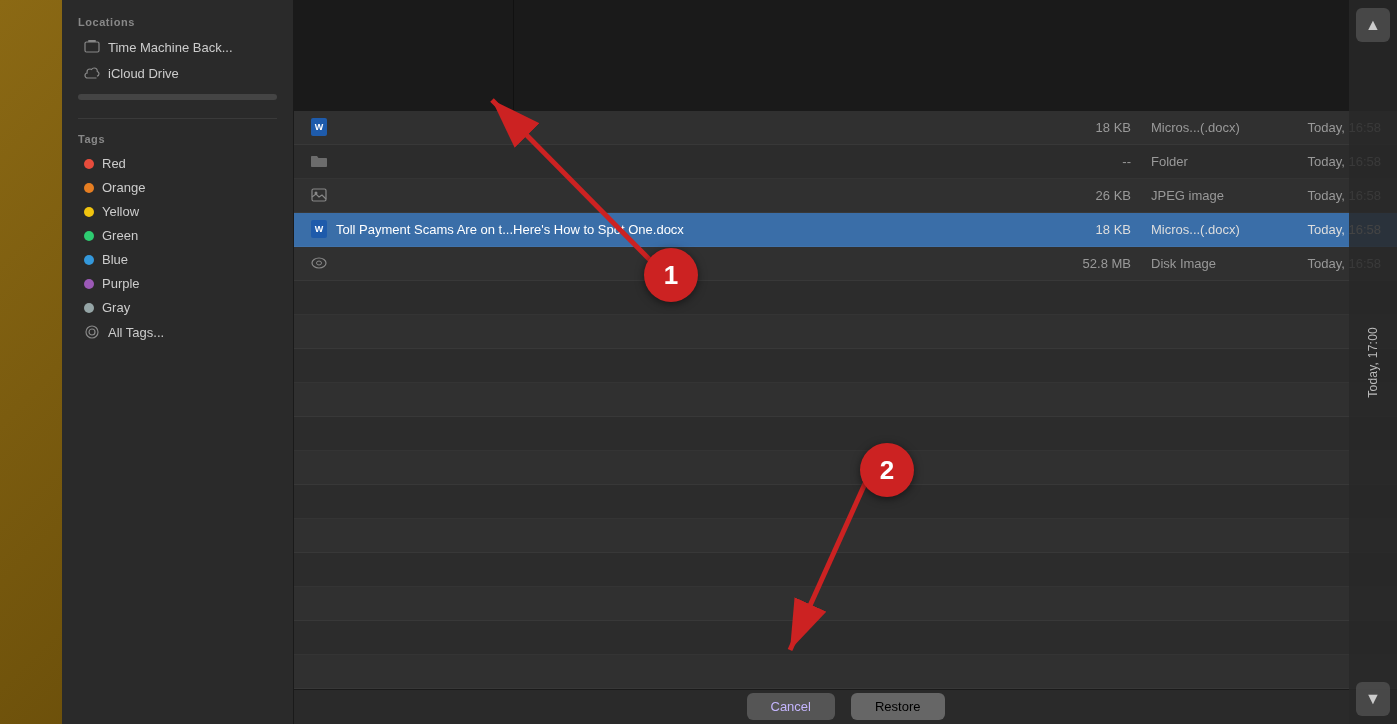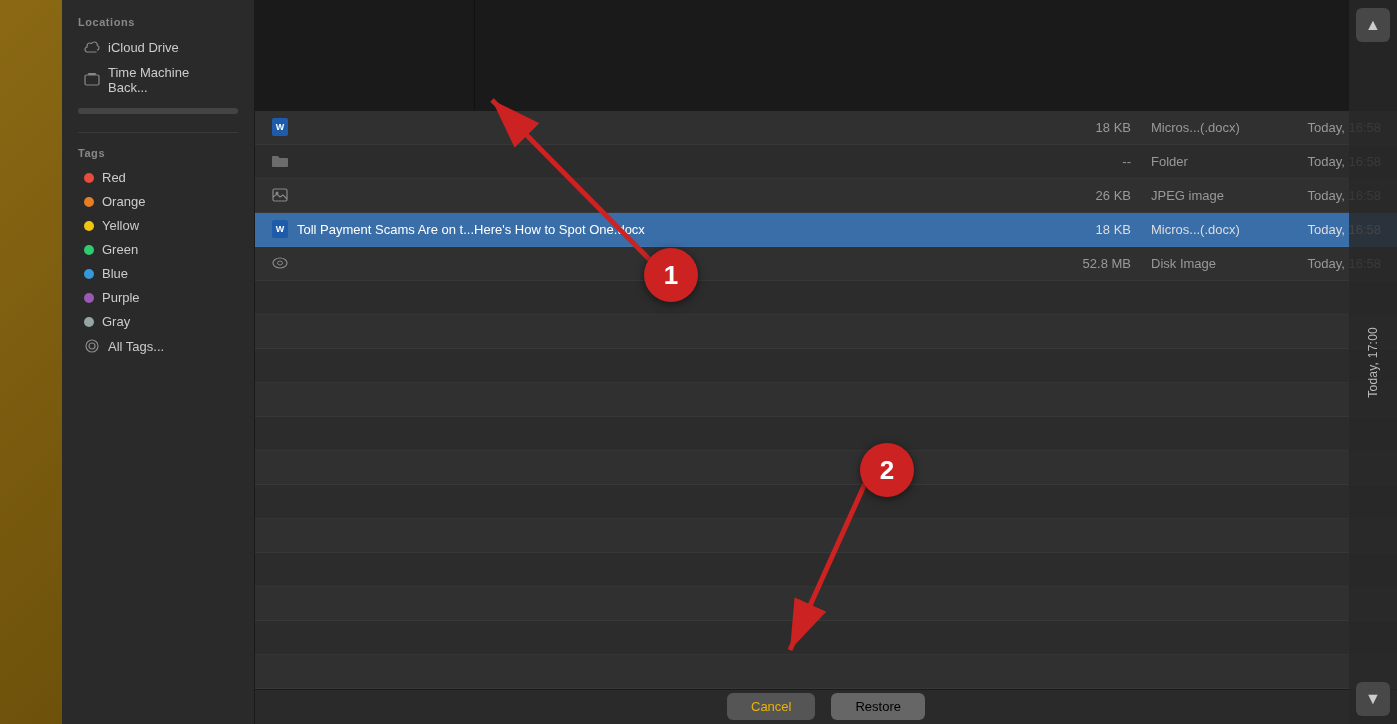--- a/index.html
+++ b/index.html
@@ -25,21 +25,21 @@
 
     
     .content-area {
       display: flex;
       flex: 1;
       overflow: hidden;
     }
 
     
     .sidebar {
-      width: 193px;
+      width: 232px;
       background: #2a2a2a;
       border-right: 1px solid #1a1a1a;
       padding: 16px 0;
       display: flex;
       flex-direction: column;
       overflow: hidden;
     }
 
     .sidebar-section-label {
       font-size: 11px;
@@ -239,21 +239,21 @@
       padding: 6px 24px;
       border-radius: 6px;
       font-size: 13px;
       cursor: pointer;
       border: none;
       font-family: inherit;
     }
 
     .cancel-btn {
       background: #555;
-      color: #eab308;
+      color: #c4b5fd;
     }
 
     .restore-btn {
       background: #666;
       color: #000000;
     }
 
     
     .timeline-panel {
       position: absolute;
@@ -341,35 +341,35 @@
 <body>
 
 <div class="dialog-container">
   <div class="content-area">
 
     <div class="sidebar">
       <div class="sidebar-section-label">Locations</div>
 
       <div class="sidebar-item">
         <div class="sidebar-item-icon">
-          <svg width="16" height="12" viewBox="0 0 16 12" fill="none">
-            <path d="M12.5 11H3.5C2.12 11 1 9.88 1 8.5C1 7.24 1.94 6.2 3.17 6.03C3.06 5.7 3 5.35 3 5C3 3.34 4.34 2 6 2C6.56 2 7.09 2.16 7.54 2.44C8.06 1.57 9.01 1 10.1 1C11.88 1 13.33 2.45 13.33 4.23C13.33 4.31 13.33 4.39 13.32 4.47C14.31 4.79 15 5.72 15 6.83C15 8.03 14.11 9.03 12.94 9.19" stroke="#888" stroke-width="1.2" fill="none"></path>
-          </svg>
-        </div>
-        <span class="sidebar-item-text">iCloud Drive</span>
-      </div>
-
-      <div class="sidebar-item">
-        <div class="sidebar-item-icon">
           <svg width="16" height="14" viewBox="0 0 16 14" fill="none">
             <rect x="1" y="2" width="14" height="10" rx="1.5" stroke="#888" stroke-width="1.2"></rect>
             <rect x="4" y="0" width="8" height="2" rx="1" fill="#888"></rect>
           </svg>
         </div>
         <span class="sidebar-item-text">Time Machine Back...</span>
+      </div>
+
+      <div class="sidebar-item">
+        <div class="sidebar-item-icon">
+          <svg width="16" height="12" viewBox="0 0 16 12" fill="none">
+            <path d="M12.5 11H3.5C2.12 11 1 9.88 1 8.5C1 7.24 1.94 6.2 3.17 6.03C3.06 5.7 3 5.35 3 5C3 3.34 4.34 2 6 2C6.56 2 7.09 2.16 7.54 2.44C8.06 1.57 9.01 1 10.1 1C11.88 1 13.33 2.45 13.33 4.23C13.33 4.31 13.33 4.39 13.32 4.47C14.31 4.79 15 5.72 15 6.83C15 8.03 14.11 9.03 12.94 9.19" stroke="#888" stroke-width="1.2" fill="none"></path>
+          </svg>
+        </div>
+        <span class="sidebar-item-text">iCloud Drive</span>
       </div>
 
       <div class="sidebar-slider-area">
         <div class="sidebar-slider"></div>
       </div>
 
       <div class="sidebar-divider"></div>
 
       <div class="tags-section">
         <div class="sidebar-section-label">Tags</div>

